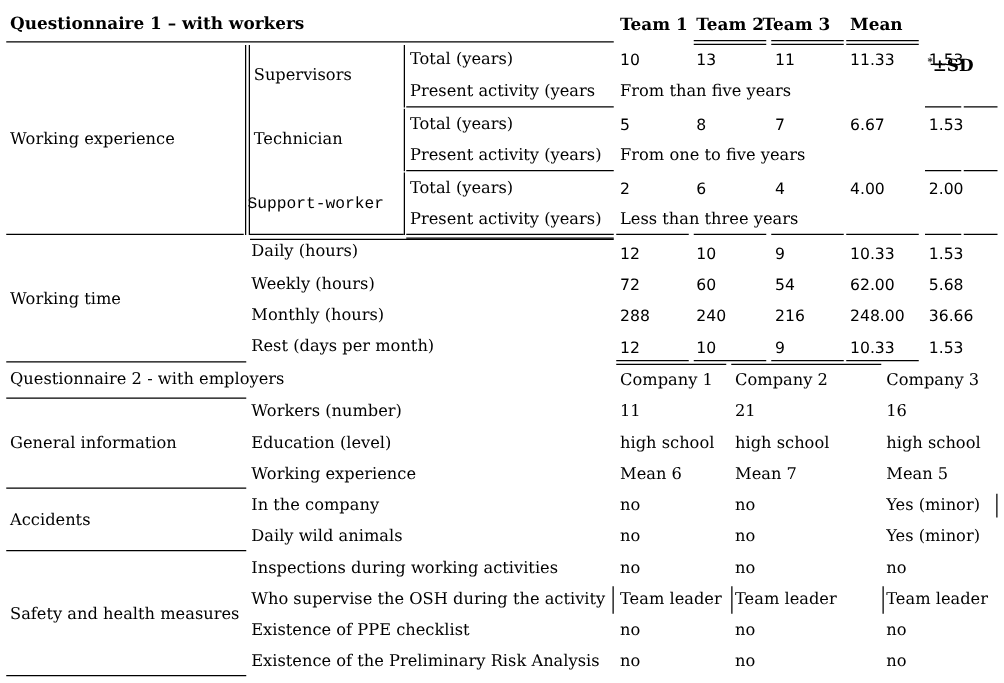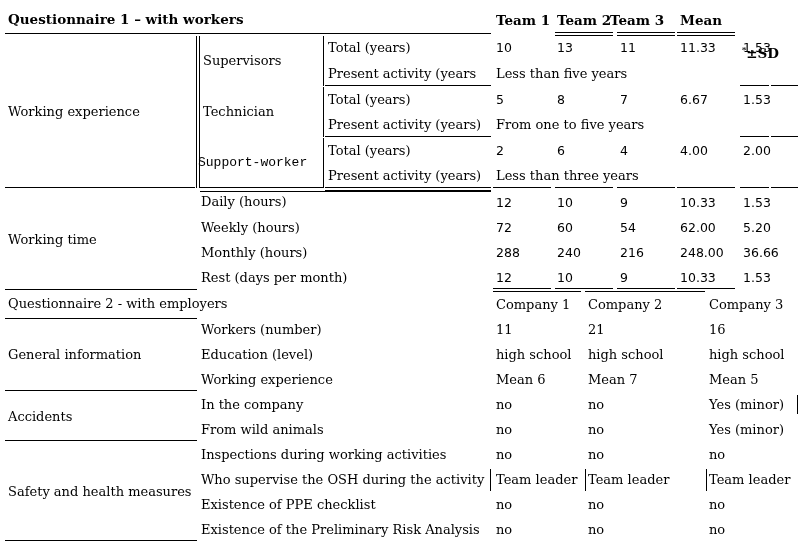--- a/index.html
+++ b/index.html
@@ -38,21 +38,21 @@
   <div class="vl" style="left:323px;top:87px;height:50px;"></div>
 
   <div class="t" style="left:203px;top:53px;">Supervisors</div>
   <div class="t" style="left:328px;top:40px;">Total (years)</div>
   <div class="t sans" style="left:496px;top:40px;">10</div>
   <div class="t sans" style="left:557px;top:40px;">13</div>
   <div class="t sans" style="left:620px;top:40px;">11</div>
   <div class="t sans" style="left:680px;top:40px;">11.33</div>
   <div class="t sans" style="left:743px;top:40px;">1.53</div>
   <div class="t" style="left:328px;top:66px;">Present activity (years</div>
-  <div class="t" style="left:496px;top:66px;">Less than five years</div>
+  <div class="t" style="left:496px;top:66px;">From than five years</div>
   <div class="hl" style="left:325px;top:85px;width:166px;"></div>
   <div class="hl" style="left:740px;top:85px;width:29px;"></div>
   <div class="hl" style="left:771px;top:85px;width:27px;"></div>
 
   <div class="t" style="left:203px;top:104px;">Technician</div>
   <div class="t" style="left:328px;top:92px;">Total (years)</div>
   <div class="t sans" style="left:496px;top:92px;">5</div>
   <div class="t sans" style="left:557px;top:92px;">8</div>
   <div class="t sans" style="left:620px;top:92px;">7</div>
   <div class="t sans" style="left:680px;top:92px;">6.67</div>
@@ -92,21 +92,21 @@
   <div class="t sans" style="left:557px;top:195px;">10</div>
   <div class="t sans" style="left:620px;top:195px;">9</div>
   <div class="t sans" style="left:680px;top:195px;">10.33</div>
   <div class="t sans" style="left:743px;top:195px;">1.53</div>
 
   <div class="t" style="left:201px;top:220px;">Weekly (hours)</div>
   <div class="t sans" style="left:496px;top:220px;">72</div>
   <div class="t sans" style="left:557px;top:220px;">60</div>
   <div class="t sans" style="left:620px;top:220px;">54</div>
   <div class="t sans" style="left:680px;top:220px;">62.00</div>
-  <div class="t sans" style="left:743px;top:220px;">5.20</div>
+  <div class="t sans" style="left:743px;top:220px;">5.68</div>
 
   <div class="t" style="left:201px;top:245px;">Monthly (hours)</div>
   <div class="t sans" style="left:496px;top:245px;">288</div>
   <div class="t sans" style="left:557px;top:245px;">240</div>
   <div class="t sans" style="left:620px;top:245px;">216</div>
   <div class="t sans" style="left:680px;top:245px;">248.00</div>
   <div class="t sans" style="left:743px;top:245px;">36.66</div>
 
   <div class="t" style="left:201px;top:270px;">Rest (days per month)</div>
   <div class="t sans" style="left:496px;top:270px;">12</div>
@@ -147,21 +147,21 @@
 
   <div class="hl" style="left:5px;top:390px;width:192px;"></div>
 
   <div class="t" style="left:8px;top:409px;">Accidents</div>
   <div class="t" style="left:201px;top:397px;">In the company</div>
   <div class="t" style="left:496px;top:397px;">no</div>
   <div class="t" style="left:588px;top:397px;">no</div>
   <div class="t" style="left:709px;top:397px;">Yes (minor)</div>
   <div class="vl" style="left:797px;top:395px;height:19px;"></div>
 
-  <div class="t" style="left:201px;top:422px;">From wild animals</div>
+  <div class="t" style="left:201px;top:422px;">Daily wild animals</div>
   <div class="t" style="left:496px;top:422px;">no</div>
   <div class="t" style="left:588px;top:422px;">no</div>
   <div class="t" style="left:709px;top:422px;">Yes (minor)</div>
 
   <div class="hl" style="left:5px;top:440px;width:192px;"></div>
 
   <div class="t" style="left:8px;top:484px;">Safety and health measures</div>
 
   <div class="t" style="left:201px;top:447px;">Inspections during working activities</div>
   <div class="t" style="left:496px;top:447px;">no</div>

